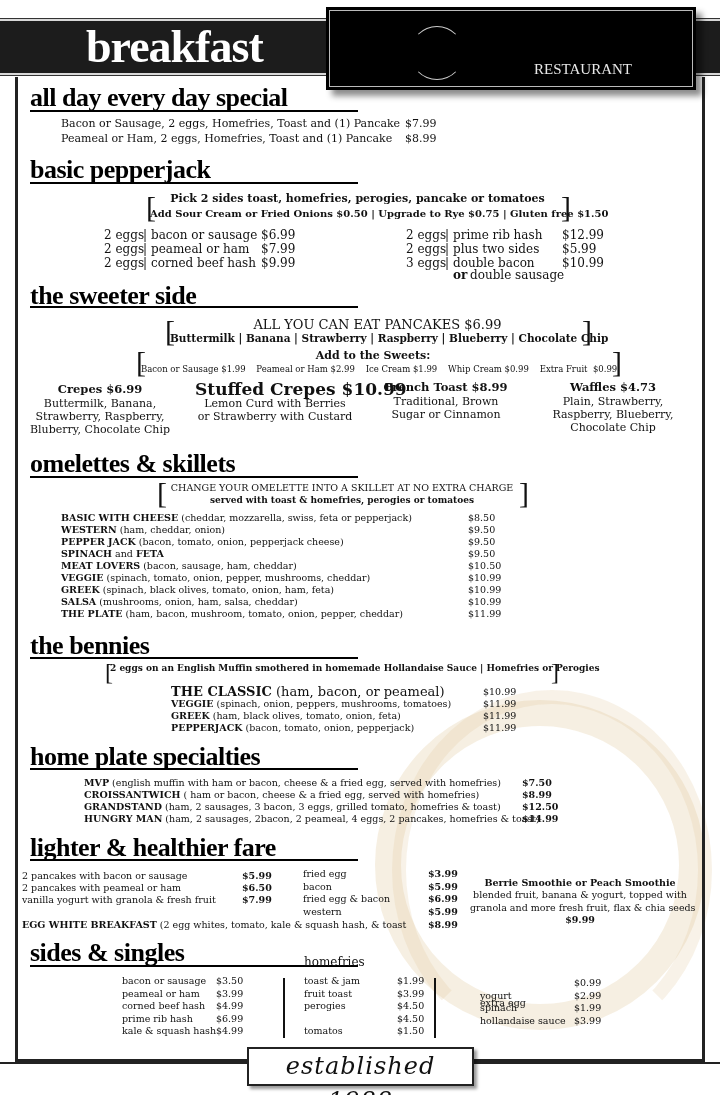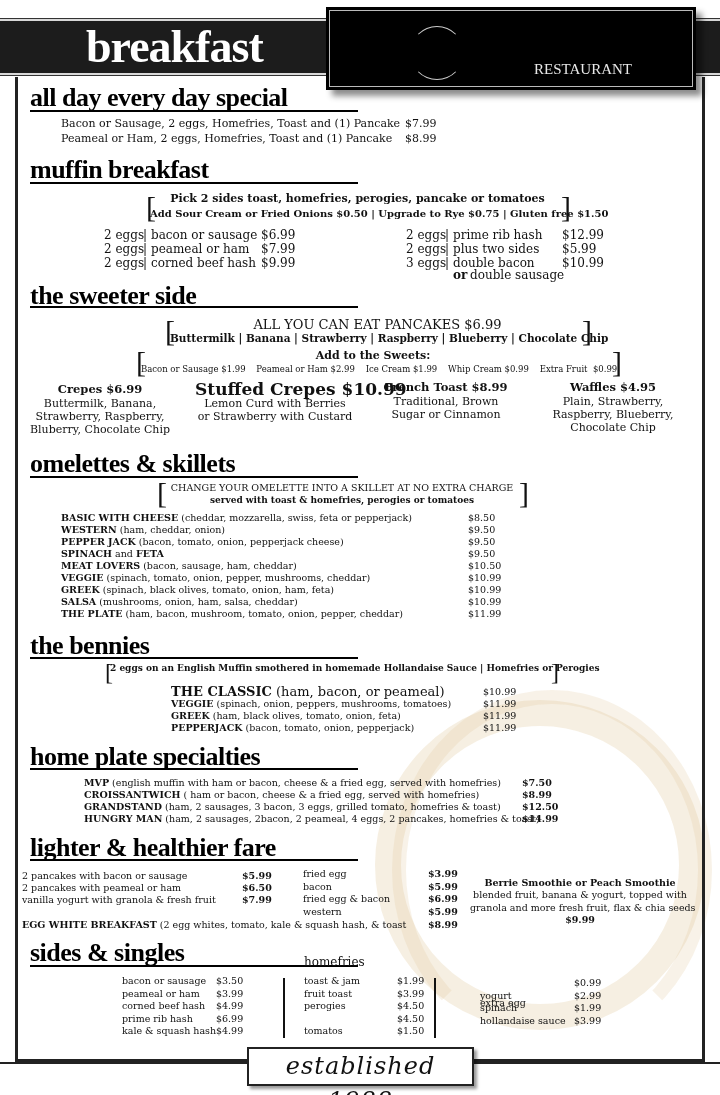--- a/index.html
+++ b/index.html
@@ -64,21 +64,21 @@
   <div class="logo-sub">RESTAURANT</div>
 </div>
 
 <div class="sec" style="top:84px">all day every day special</div>
 <div class="sec-rule" style="top:110px"></div>
 <div class="t" style="left:61px;top:117px">Bacon or Sausage, 2 eggs, Homefries, Toast and (1) Pancake</div>
 <div class="t" style="left:405px;top:117px">$7.99</div>
 <div class="t" style="left:61px;top:132px">Peameal or Ham, 2 eggs, Homefries, Toast and (1) Pancake</div>
 <div class="t" style="left:405px;top:132px">$8.99</div>
 
-<div class="sec" style="top:156px">muffin breakfast</div>
+<div class="sec" style="top:156px">basic pepperjack</div>
 <div class="sec-rule" style="top:182px"></div>
 <div class="br" style="left:146px;top:192px">[</div>
 <div class="br" style="left:561px;top:192px">]</div>
 <div class="t tc b" style="left:150px;top:192px;width:415px">Pick 2 sides toast, homefries, perogies, pancake or tomatoes</div>
 <div class="t tc b" style="left:150px;top:207px;width:415px;font-size:10px">Add Sour Cream or Fried Onions $0.50 | Upgrade to Rye $0.75 | Gluten free $1.50</div>
 
 <div class="t" style="left:104px;top:229px;font-size:12px">2 eggs</div>
 <div class="t" style="left:143px;top:229px;font-size:12px">|</div>
 <div class="t" style="left:151px;top:229px;font-size:12px">bacon or sausage</div>
 <div class="t" style="left:261px;top:229px;font-size:12px">$6.99</div>
@@ -123,21 +123,21 @@
 <div class="t tc" style="left:20px;top:423px;width:160px">Bluberry, Chocolate Chip</div>
 
 <div class="t tc b" style="left:195px;top:383px;width:160px;font-size:17px">Stuffed Crepes $10.99</div>
 <div class="t tc" style="left:195px;top:397px;width:160px">Lemon Curd with Berries</div>
 <div class="t tc" style="left:195px;top:410px;width:160px">or Strawberry with Custard</div>
 
 <div class="t tc b" style="left:366px;top:381px;width:160px;font-size:11.5px">French Toast $8.99</div>
 <div class="t tc" style="left:366px;top:395px;width:160px">Traditional, Brown</div>
 <div class="t tc" style="left:366px;top:408px;width:160px">Sugar or Cinnamon</div>
 
-<div class="t tc b" style="left:533px;top:381px;width:160px;font-size:11.5px">Waffles $4.95</div>
+<div class="t tc b" style="left:533px;top:381px;width:160px;font-size:11.5px">Waffles $4.73</div>
 <div class="t tc" style="left:533px;top:395px;width:160px">Plain, Strawberry,</div>
 <div class="t tc" style="left:533px;top:408px;width:160px">Raspberry, Blueberry,</div>
 <div class="t tc" style="left:533px;top:421px;width:160px">Chocolate Chip</div>
 
 <div class="sec" style="top:450px">omelettes &amp; skillets</div>
 <div class="sec-rule" style="top:476px"></div>
 <div class="br" style="left:157px;top:478px">[</div>
 <div class="br" style="left:519px;top:478px">]</div>
 <div class="t tc" style="left:162px;top:481px;width:360px;font-size:9.5px">CHANGE YOUR OMELETTE INTO A SKILLET AT NO EXTRA CHARGE</div>
 <div class="t tc b" style="left:162px;top:494px;width:360px;font-size:9px">served with toast &amp; homefries, perogies or tomatoes</div>

